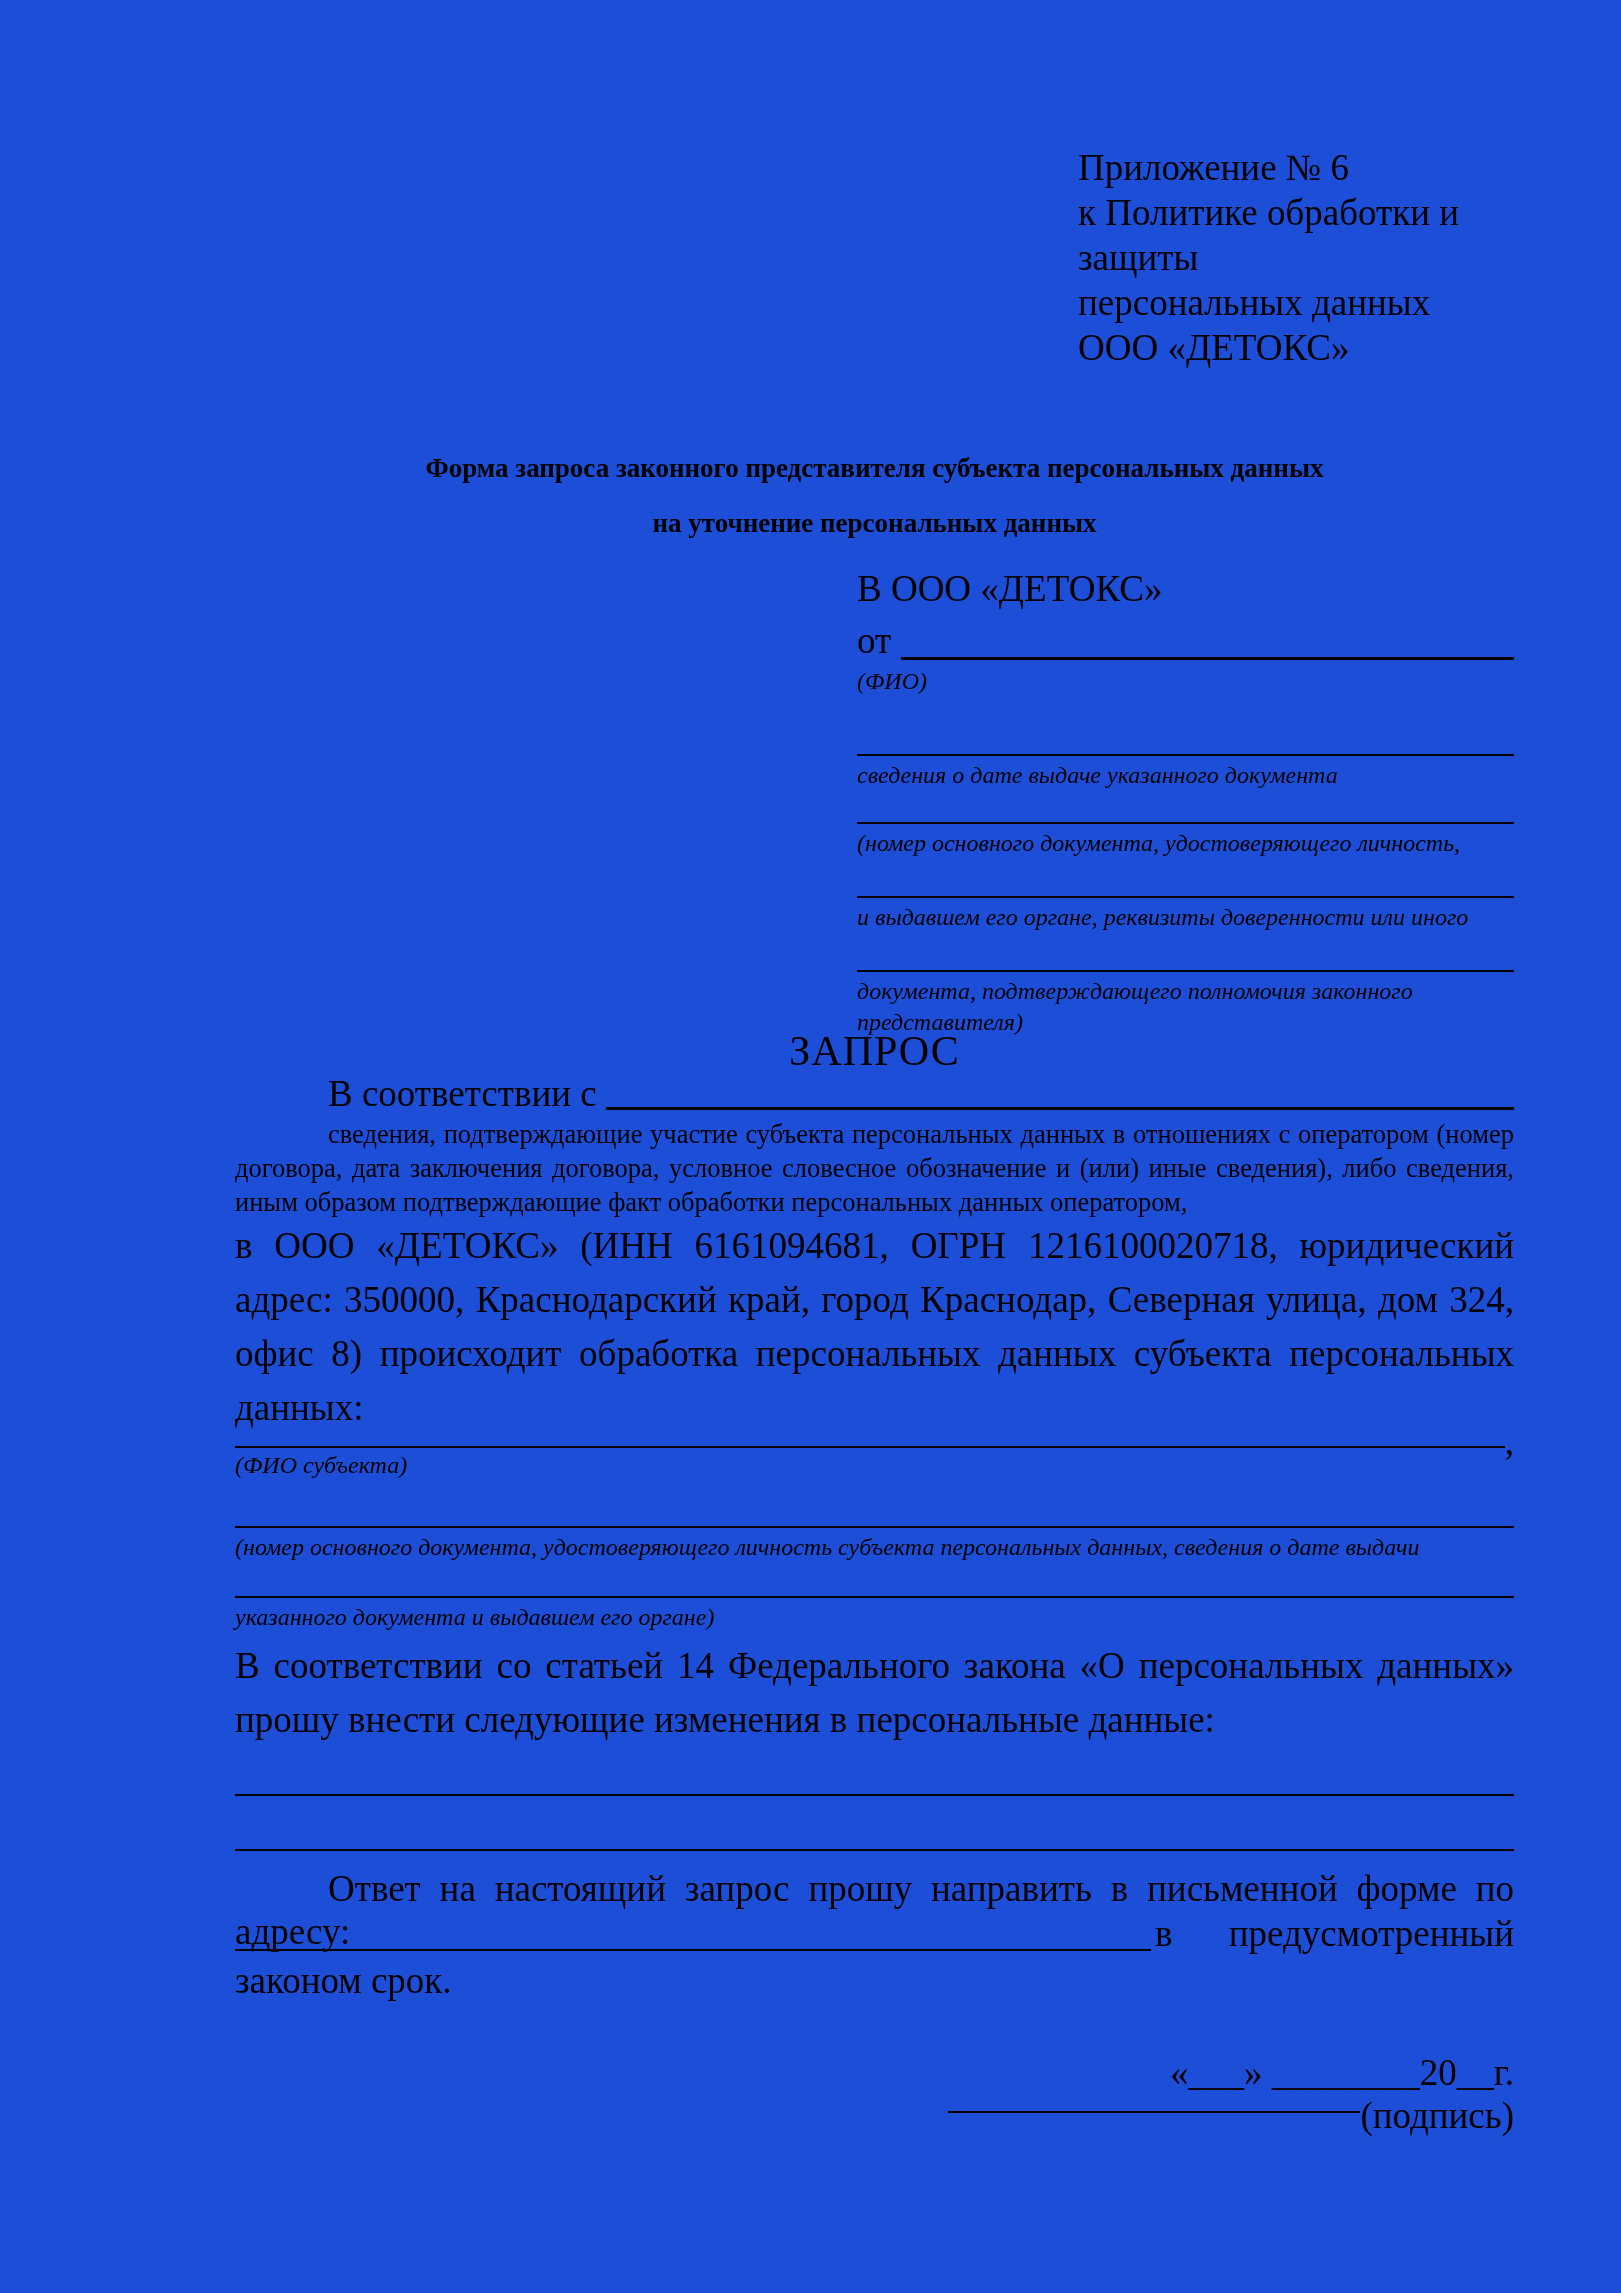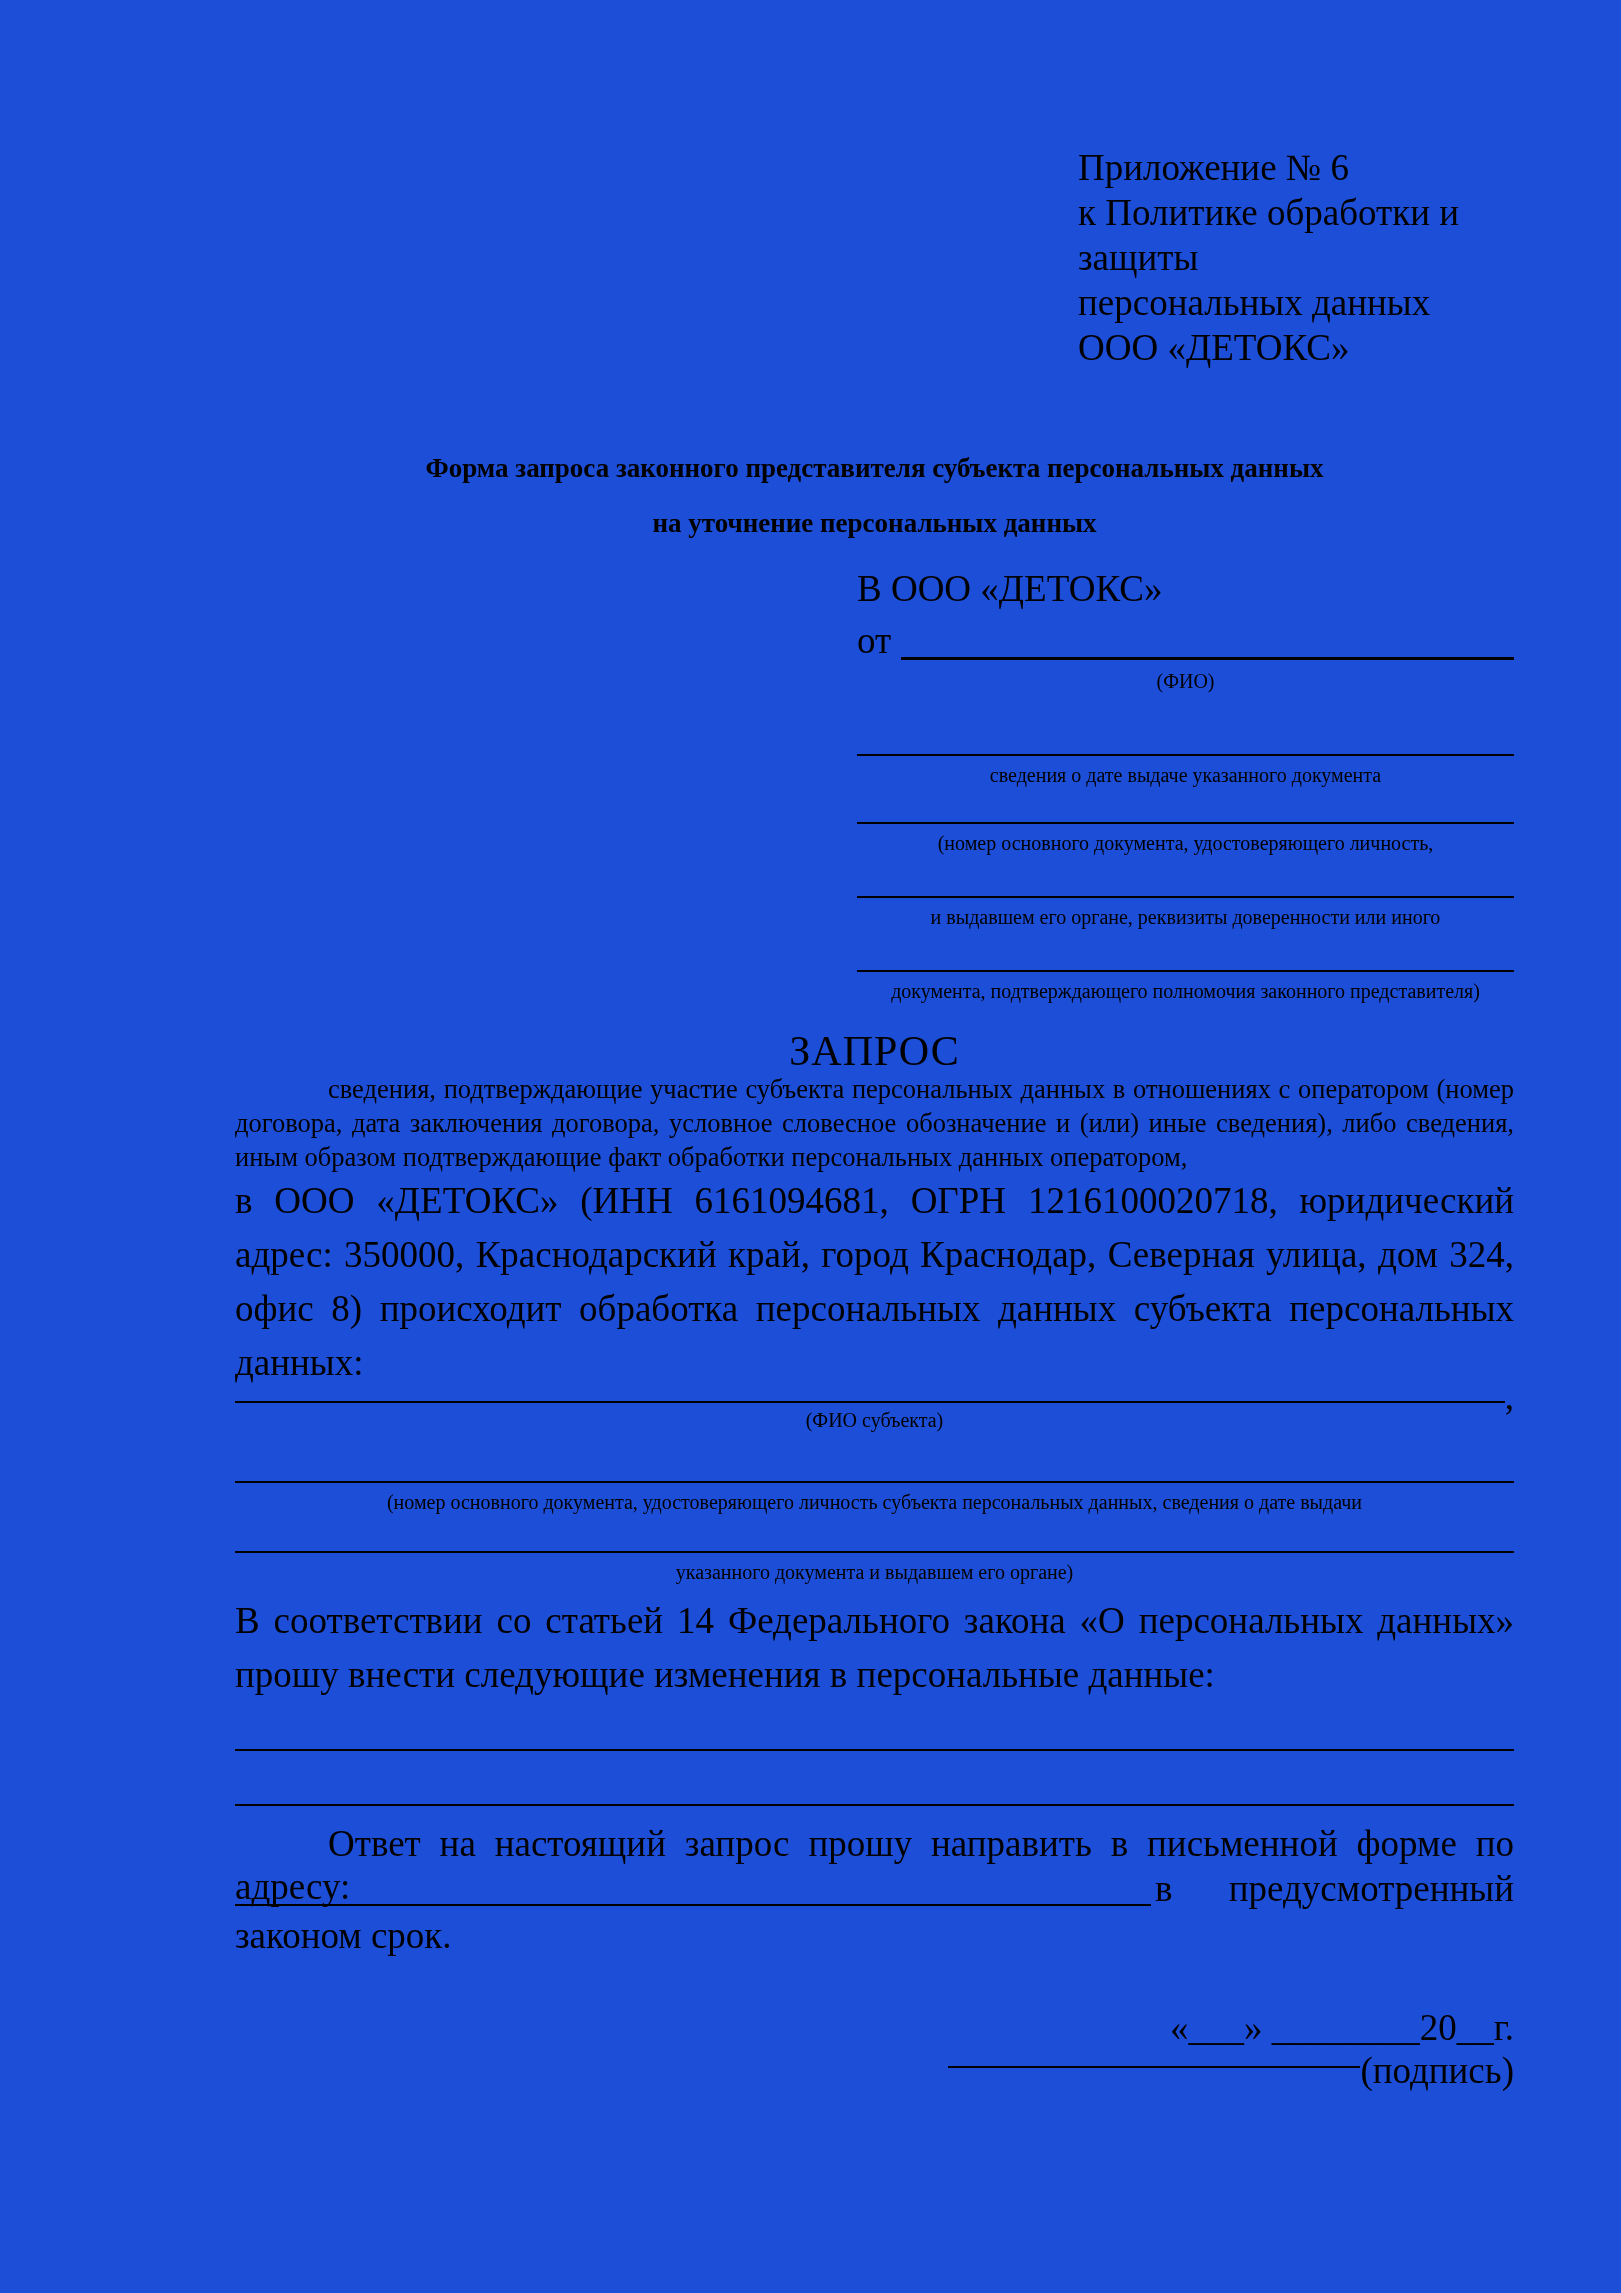--- a/index.html
+++ b/index.html
@@ -17,21 +17,21 @@
   
   .appendix { margin-left: 843px; font-size: 37px; line-height: 45px; }
   
   .title { margin-top: 71px; text-align: center; font-weight: bold; font-size: 27px; line-height: 55px; }
   
   .recipient { margin-top: 15.7px; margin-left: 622px; width: 657px; }
   .r-org { font-size: 37px; height: 45px; }
   .r-from { margin-top: 7.8px; height: 47px; display: flex; font-size: 37px; }
   .r-from .from-label { flex: 0 0 auto; }
   .uline { flex: 1 1 auto; border-bottom: 3.9px solid #000; margin-bottom: 6.9px; margin-left: 9.8px; }
-  .cap { font-size: 20px; line-height: 31px; text-align: center; height: 33px; }
+  .cap { font-size: 24px; line-height: 31px; height: 33px; font-style: italic; }
   .fill .spacer { border-bottom: 2.9px solid #000; }
   .fill .h30 { height: 29px; }
   .fill .h56 { height: 55px; }
   .fill .h36 { height: 35px; }
   .fill .cap { margin-top: 3.9px; }
   
   .zapros { margin-top: 17.6px; text-align: center; font-size: 42px; height: 45px; letter-spacing: 1px; }
   
   .accordance { display: flex; font-size: 37px; height: 45px; }
   .accordance .prefix { flex: 0 0 auto; margin-left: 93px; }
@@ -103,20 +103,24 @@
       <div class="cap">и выдавшем его органе, реквизиты доверенности или иного</div>
     </div>
     <div class="fill">
       <div class="spacer h36"></div>
       <div class="cap">документа, подтверждающего полномочия законного представителя)</div>
     </div>
   </div>
 
   <div class="zapros">ЗАПРОС</div>
 
+  <div class="accordance">
+    <span class="prefix">В соответствии с</span>
+    <span class="uline"></span>
+  </div>
 
   <div class="footnote">сведения, подтверждающие участие субъекта персональных данных в отношениях с оператором (номер договора, дата заключения договора, условное словесное обозначение и (или) иные сведения), либо сведения, иным образом подтверждающие факт обработки персональных данных оператором,</div>
 
   <div class="para">в ООО «ДЕТОКС» (ИНН 6161094681, ОГРН 1216100020718, юридический адрес: 350000, Краснодарский край, город Краснодар, Северная улица, дом 324, офис 8) происходит обработка персональных данных субъекта персональных данных:</div>
 
   <div class="subject-rule">
     <span class="uline"></span>
     <span class="comma">,</span>
   </div>
   <div class="cap subject-cap">(ФИО субъекта)</div>

